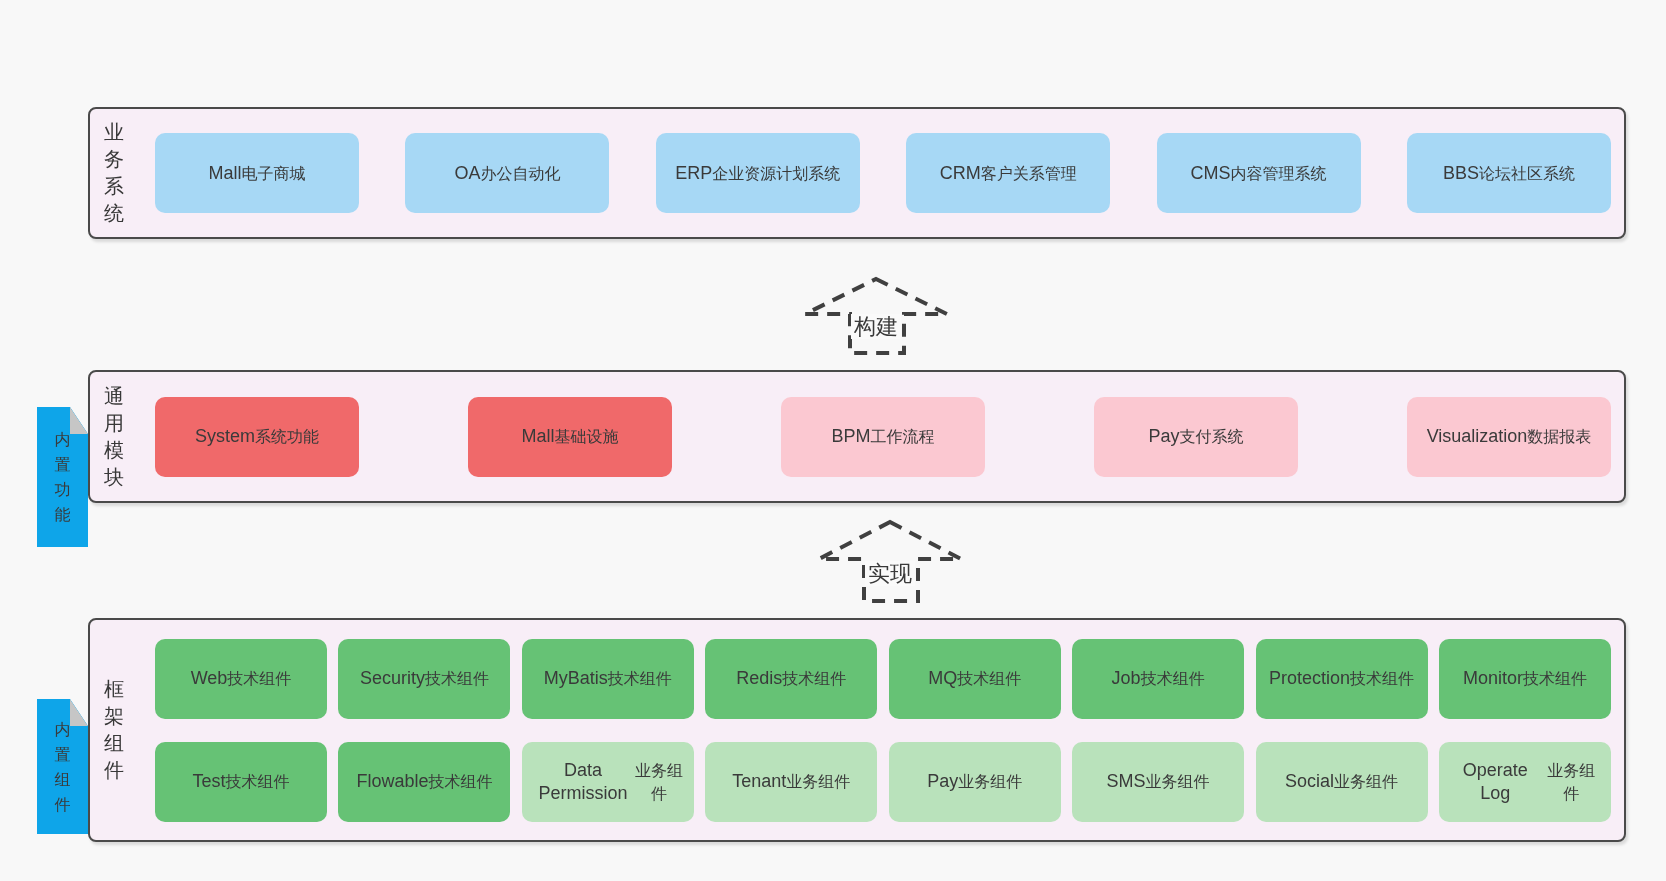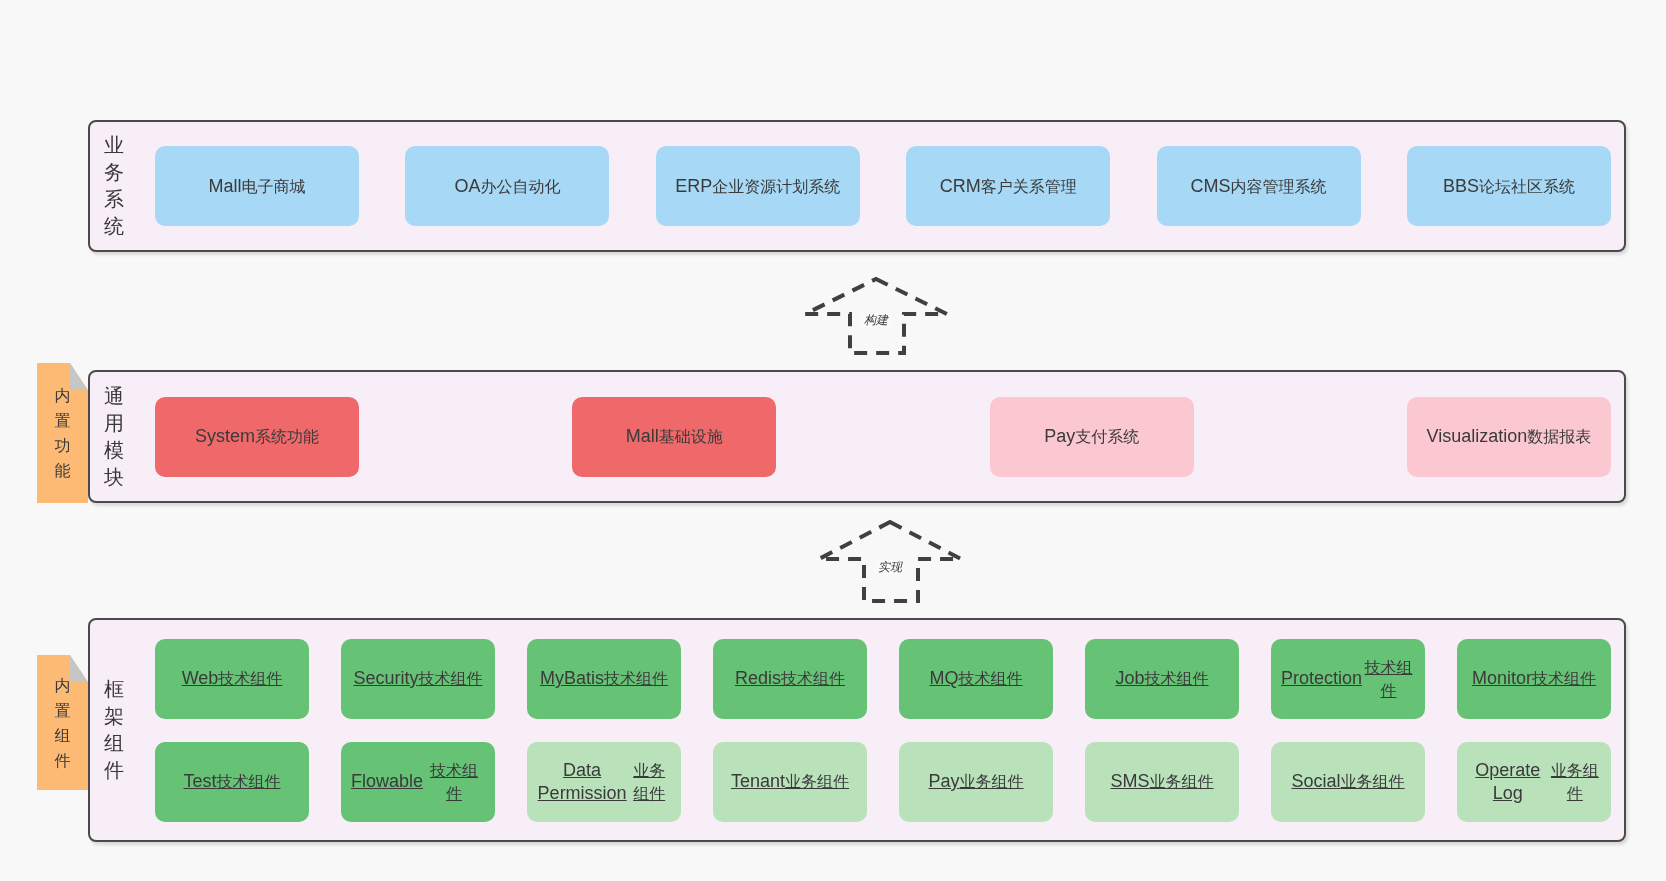--- a/index.html
+++ b/index.html
@@ -17,21 +17,21 @@
     position: absolute;
     left: 88px;
     width: 1538px;
     background: #f8eef7;
     border: 2px solid #4a4a4a;
     border-radius: 8px;
     display: flex;
     align-items: center;
     box-shadow: 2px 3px 3px rgba(0,0,0,0.12);
   }
-  #layer1 { top: 120px; height: 132px; }
+  #layer1 { top: 107px; height: 132px; }
   #layer2 { top: 370px; height: 133px; }
   #layer3 { top: 618px; height: 224px; }
 
   .vlabel {
     margin-left: 12px;
     width: 24px;
     font-size: 20px;
     line-height: 27px;
     text-align: center;
     word-break: break-all;
@@ -61,41 +61,42 @@
     border-radius: 10px;
     display: flex;
     flex-direction: row;
     align-items: center;
     justify-content: center;
     text-align: center;
     line-height: 23px;
     padding: 0 10px;
   }
   .w-lg { width: 204px; }
-  .w-sm { width: 154px; text-decoration: underline; }
+  .w-sm { width: 172px; }
   .box .en { font-size: 18px; }
   .box .zh { font-size: 16px; }
 
   .blue        { background: #a7d8f5; }
   .red         { background: #f0696a; align-items: center; }
   .pink        { background: #fbc8d1; }
   .green       { background: #66c275; }
   .green-light { background: #b9e2bb; }
 
   
   .note {
     position: absolute;
     left: 37px;
     width: 51px;
-    background: #fdba74;
+    background: #0ea5e9;
     display: flex;
     align-items: center;
     justify-content: center;
     clip-path: polygon(0 0, calc(100% - 18px) 0, 100% 27px, 100% 100%, 0 100%);
     z-index: 0;
+    margin-top: 44px;
   }
   #note1 { top: 363px; height: 140px; }
   #note2 { top: 655px; height: 135px; }
   .note-fold {
     position: absolute;
     top: 0; right: 0;
     width: 18px; height: 27px;
     background: #c6c6c6;
     clip-path: polygon(0 0, 100% 100%, 0 100%);
   }
@@ -116,23 +117,22 @@
   .arrow path {
     fill: none;
     stroke: #404040;
     stroke-width: 4;
     stroke-dasharray: 13 9;
   }
   .arrow-label {
     position: absolute;
     left: 0; right: 0;
     text-align: center;
-    font-size: 12px;
+    font-size: 22px;
     color: #3a3a3a;
-    font-style: italic;
   }
   #arrow1 .arrow-label { top: 36px; }
   #arrow2 .arrow-label { top: 40px; }
   .arrow-label span { background: #fafafa; padding: 0 3px; }
 </style>
 </head>
 <body>
 
 <div class="note" id="note1">
   <div class="note-fold"></div>
@@ -185,20 +185,24 @@
   <div class="content">
     <div class="box w-lg red">
       <div class="en">System</div>
       <div class="zh">系统功能</div>
     </div>
     <div class="box w-lg red">
       <div class="en">Mall</div>
       <div class="zh">基础设施</div>
     </div>
     <div class="box w-lg pink">
+      <div class="en">BPM</div>
+      <div class="zh">工作流程</div>
+    </div>
+    <div class="box w-lg pink">
       <div class="en">Pay</div>
       <div class="zh">支付系统</div>
     </div>
     <div class="box w-lg pink">
       <div class="en">Visualization</div>
       <div class="zh">数据报表</div>
     </div>
   </div>
 </div>
 

